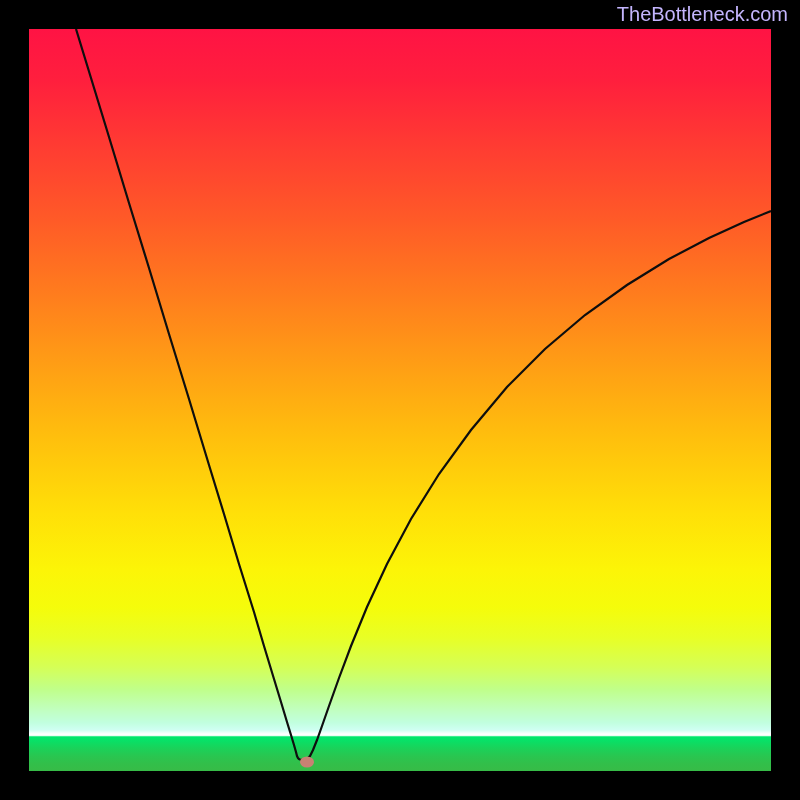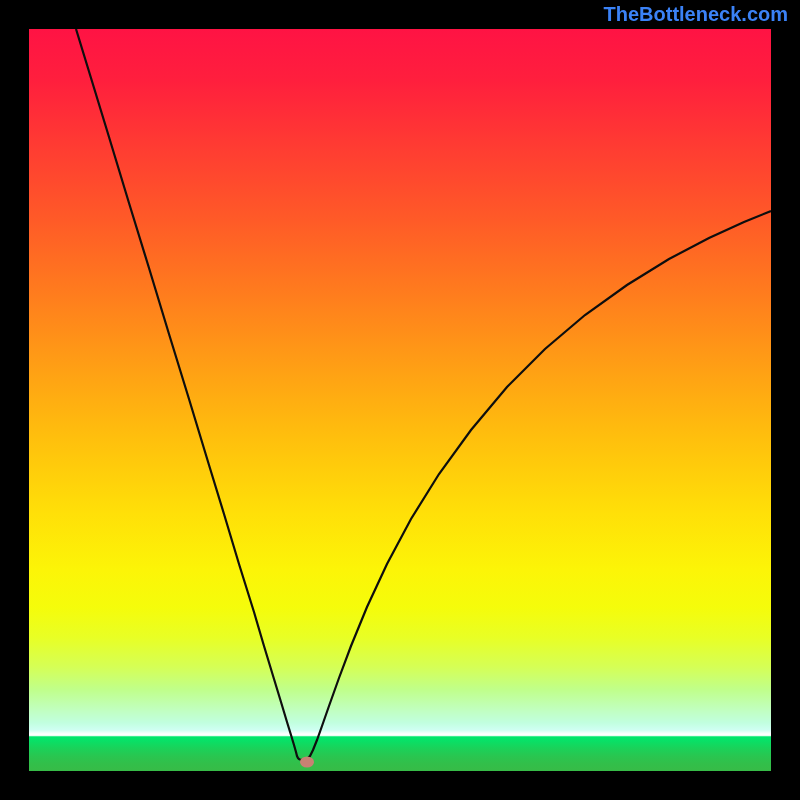--- a/index.html
+++ b/index.html
@@ -13,22 +13,22 @@
       background: #000;
       position: relative;
       overflow: hidden;
     }
     .watermark {
       position: absolute;
       top: 3px;
       right: 12px;
       font-family: Arial, sans-serif;
       font-size: 20px;
-      font-weight: 700;
-      color: #3b82f6;
+      font-weight: 400;
+      color: #c4b5fd;
       z-index: 10;
     }
     .plot-area {
       position: absolute;
       left: 29px;
       top: 29px;
       width: 742px;
       height: 742px;
       background: linear-gradient(to bottom,
         #ff1344 0%,

